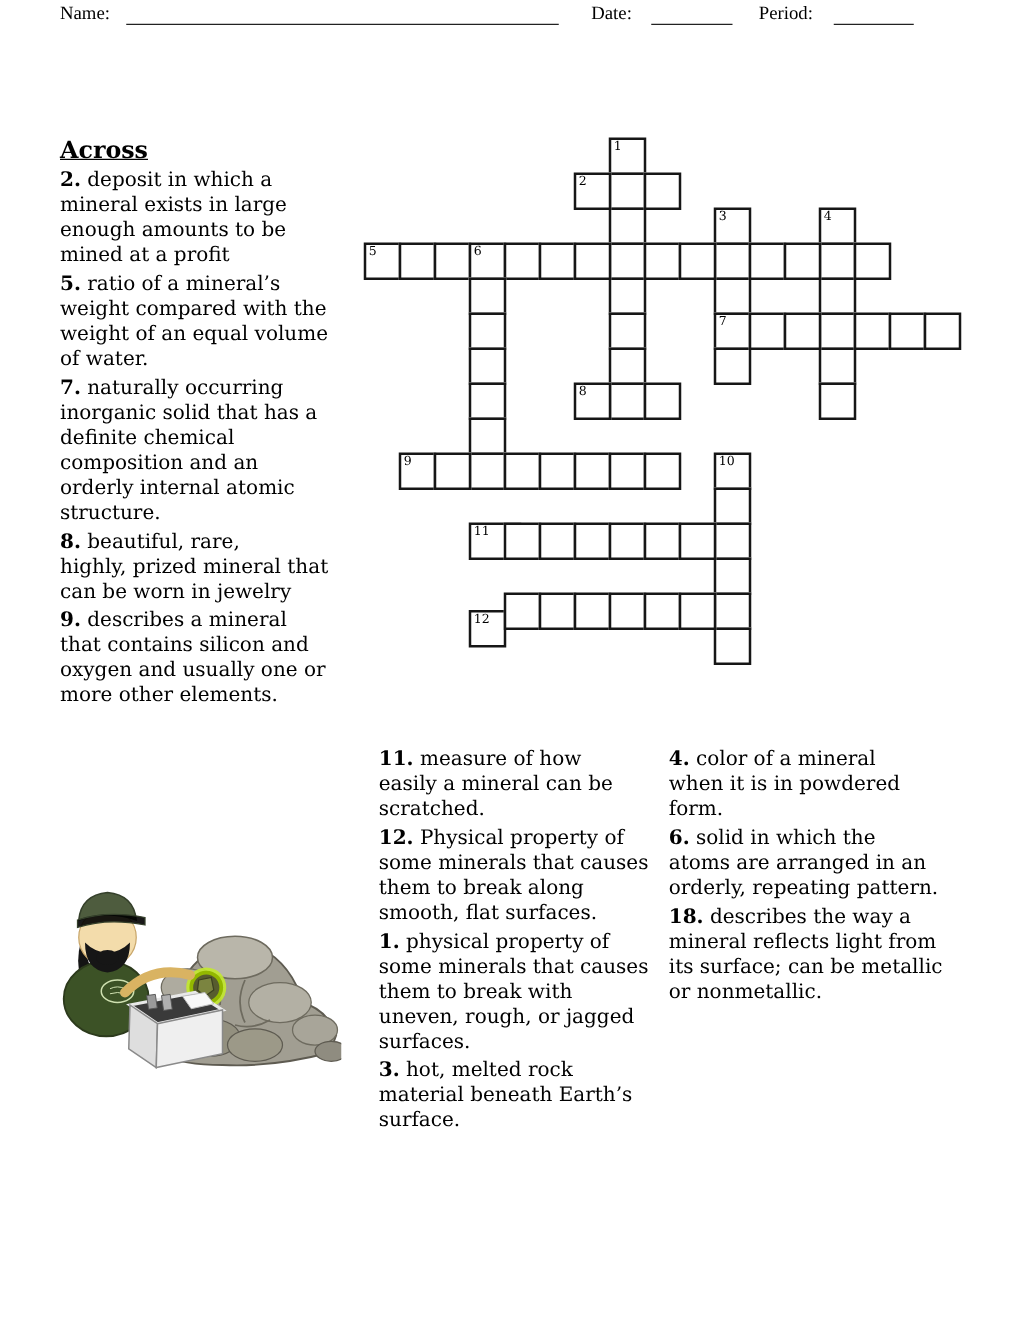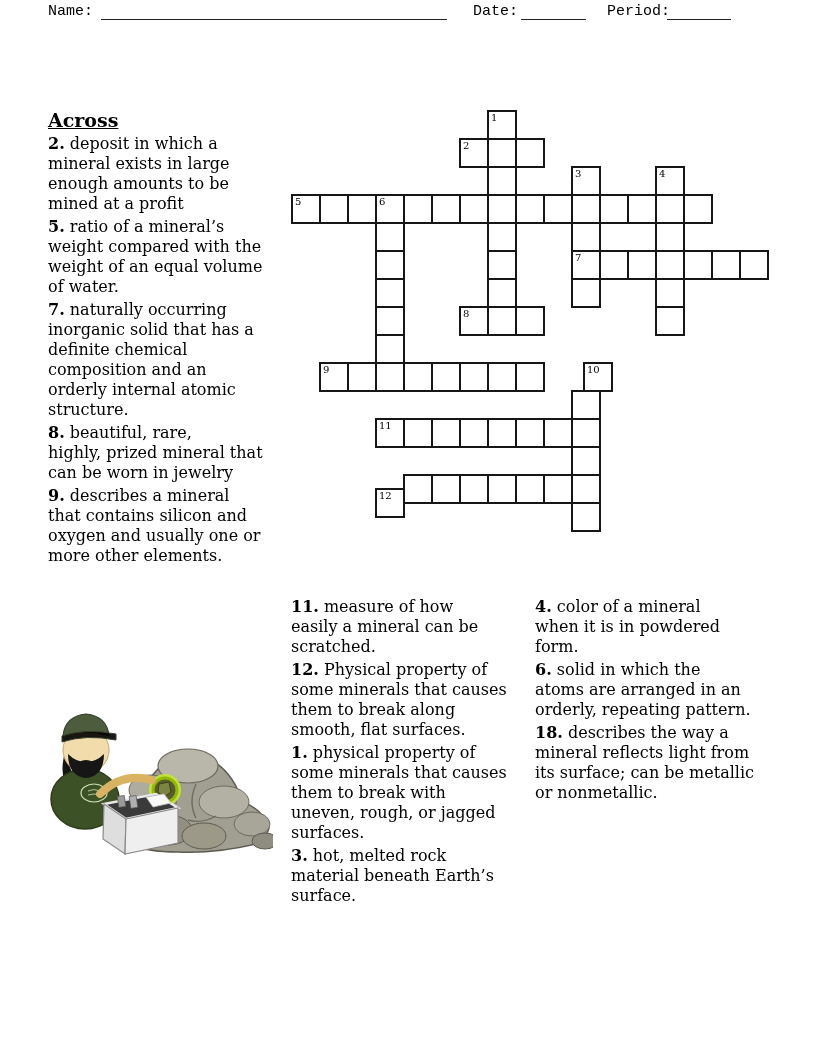--- a/index.html
+++ b/index.html
@@ -1,20 +1,20 @@
 <!DOCTYPE html>
 <html><head>
 <meta charset="utf-8">
 <style>
   html,body{margin:0;padding:0;background:#fff;}
   .page{position:relative;width:816px;height:1056px;background:#ffffff;color:#000;
         font-family:"DejaVu Serif",serif;overflow:hidden;}
 
   
-  .hdr-label{position:absolute;top:3px;font-family:Liberation Mono, monospace;
+  .hdr-label{position:absolute;top:3px;font-family:Liberation Serif, serif;
              font-size:15px;color:#000;white-space:nowrap;}
   .hdr-line{position:absolute;top:4px;height:15px;border-bottom:1.6px solid #222;}
 
   
   .title{position:absolute;top:33px;left:0;width:100%;margin:0;text-align:center;
          font-family:"Liberation Serif",serif;font-weight:400;font-size:45px;line-height:52px;}
 
   
   .clue-col{position:absolute;font-size:16px;line-height:20px;}
   .clue-heading{font-weight:700;font-size:19px;line-height:24px;text-decoration:underline;
@@ -61,21 +61,21 @@
 orderly internal atomic
 structure.</p>
       <p class="clue"><span class="clue-num">8.</span> beautiful, rare,
 highly, prized mineral that
 can be worn in jewelry</p>
       <p class="clue"><span class="clue-num">9.</span> describes a mineral
 that contains silicon and
 oxygen and usually one or
 more other elements.</p>
     </div>
-  <div class="clue-col" style="left:291px;top:597px;width:246px">
+  <div class="clue-col" style="left:303px;top:597px;width:246px">
       <p class="clue"><span class="clue-num">11.</span> measure of how
 easily a mineral can be
 scratched.</p>
       <p class="clue"><span class="clue-num">12.</span> Physical property of
 some minerals that causes
 them to break along
 smooth, flat surfaces.</p>
       <p class="clue"><span class="clue-num">1.</span> physical property of
 some minerals that causes
 them to break with
@@ -163,21 +163,21 @@
       <div class="cell" style="left: 224px; top: 196px;"></div>
       <div class="cell" style="left: 28px; top: 252px;">
         <span class="cellnum">9</span>
       </div>
       <div class="cell" style="left: 56px; top: 252px;"></div>
       <div class="cell" style="left: 112px; top: 252px;"></div>
       <div class="cell" style="left: 140px; top: 252px;"></div>
       <div class="cell" style="left: 168px; top: 252px;"></div>
       <div class="cell" style="left: 196px; top: 252px;"></div>
       <div class="cell" style="left: 224px; top: 252px;"></div>
-      <div class="cell" style="left: 292px; top: 252px;">
+      <div class="cell" style="left: 280px; top: 252px;">
         <span class="cellnum">10</span>
       </div>
       <div class="cell" style="left: 280px; top: 280px;"></div>
       <div class="cell" style="left: 280px; top: 308px;"></div>
       <div class="cell" style="left: 280px; top: 336px;"></div>
       <div class="cell" style="left: 280px; top: 364px;"></div>
       <div class="cell" style="left: 280px; top: 392px;"></div>
       <div class="cell" style="left: 84px; top: 308px; padding-left: 38px;">
         <span class="cellnum">11</span>
       </div>

